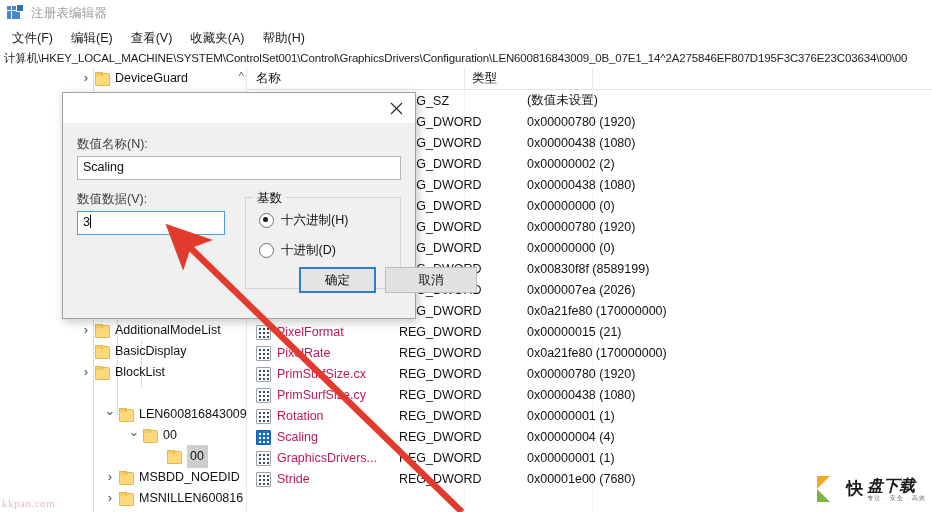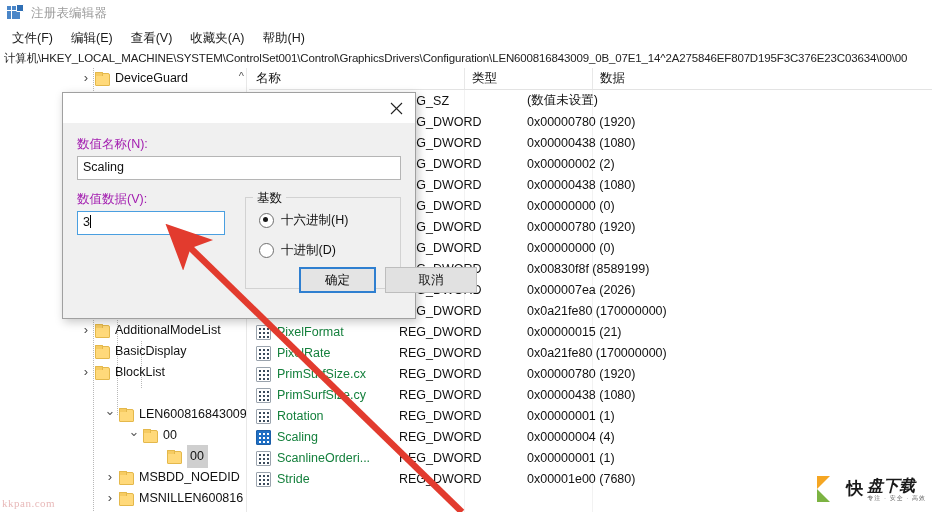--- a/index.html
+++ b/index.html
@@ -259,21 +259,21 @@
   }
   .val-icon.blue .sheet {
     background: #1f6fc4;
     border-color: #1b5ea8;
   }
   .val-icon.blue .sheet i { background: #ffffff; }
   .cell-name {
     flex: 0 0 auto;
     width: 122px;
     font-size: 12.5px;
-    color: #15803d;
+    color: #be185d;
     overflow: hidden;
     text-overflow: ellipsis;
   }
   .cell-type {
     flex: 0 0 auto;
     width: 128px;
     font-size: 12.5px;
     color: #111111;
   }
   .cell-data {
@@ -327,21 +327,21 @@
   .dlg-close svg { display: block; }
   .dlg-body {
     position: absolute;
     left: 0; top: 30px;
     width: 352px; height: 195px;
     background: #f0f0f0;
   }
   .dlg-label {
     position: absolute;
     font-size: 12.5px;
-    color: #a21caf;
+    color: #404040;
     white-space: nowrap;
   }
   .dlg-input {
     position: absolute;
     background: #ffffff;
     border: 1px solid #b5b5b5;
     box-sizing: border-box;
     font-family: "Liberation Sans", sans-serif;
     font-size: 12.5px;
     color: #111111;
@@ -585,21 +585,20 @@
 
     <div class="splitter"></div>
 
     <div class="pane-list">
       <div class="col-sep" style="left:215px;"></div>
       <div class="col-sep" style="left:343px;"></div>
 
       <div class="list-header">
         <div class="hcell" style="left:0px; width:216px;">名称</div>
         <div class="hcell" style="left:216px; width:128px;">类型</div>
-        <div class="hcell" style="left:344px; width:339px; border-right:none;">数据</div>
       </div>
 
       <div id="rows-host">
           <div class="list-row" style="top: 22px;">
             <span class="val-icon">
               <span class="sheet">
                 <i style="left: 2px; top: 2px;"></i>
                 <i style="left: 6px; top: 2px;"></i>
                 <i style="left: 10px; top: 2px;"></i>
                 <i style="left: 2px; top: 6px;"></i>
@@ -909,21 +908,21 @@
                 <i style="left: 6px; top: 2px;"></i>
                 <i style="left: 10px; top: 2px;"></i>
                 <i style="left: 2px; top: 6px;"></i>
                 <i style="left: 6px; top: 6px;"></i>
                 <i style="left: 10px; top: 6px;"></i>
                 <i style="left: 2px; top: 10px;"></i>
                 <i style="left: 6px; top: 10px;"></i>
                 <i style="left: 10px; top: 10px;"></i>
               </span>
             </span>
-            <span class="cell-name">ScanlineOrderi...</span>
+            <span class="cell-name">GraphicsDrivers...</span>
             <span class="cell-type">REG_DWORD</span>
             <span class="cell-data">0x00000001 (1)</span>
           </div>
           <div class="list-row" style="top: 400px;">
             <span class="val-icon">
               <span class="sheet">
                 <i style="left: 2px; top: 2px;"></i>
                 <i style="left: 6px; top: 2px;"></i>
                 <i style="left: 10px; top: 2px;"></i>
                 <i style="left: 2px; top: 6px;"></i>

